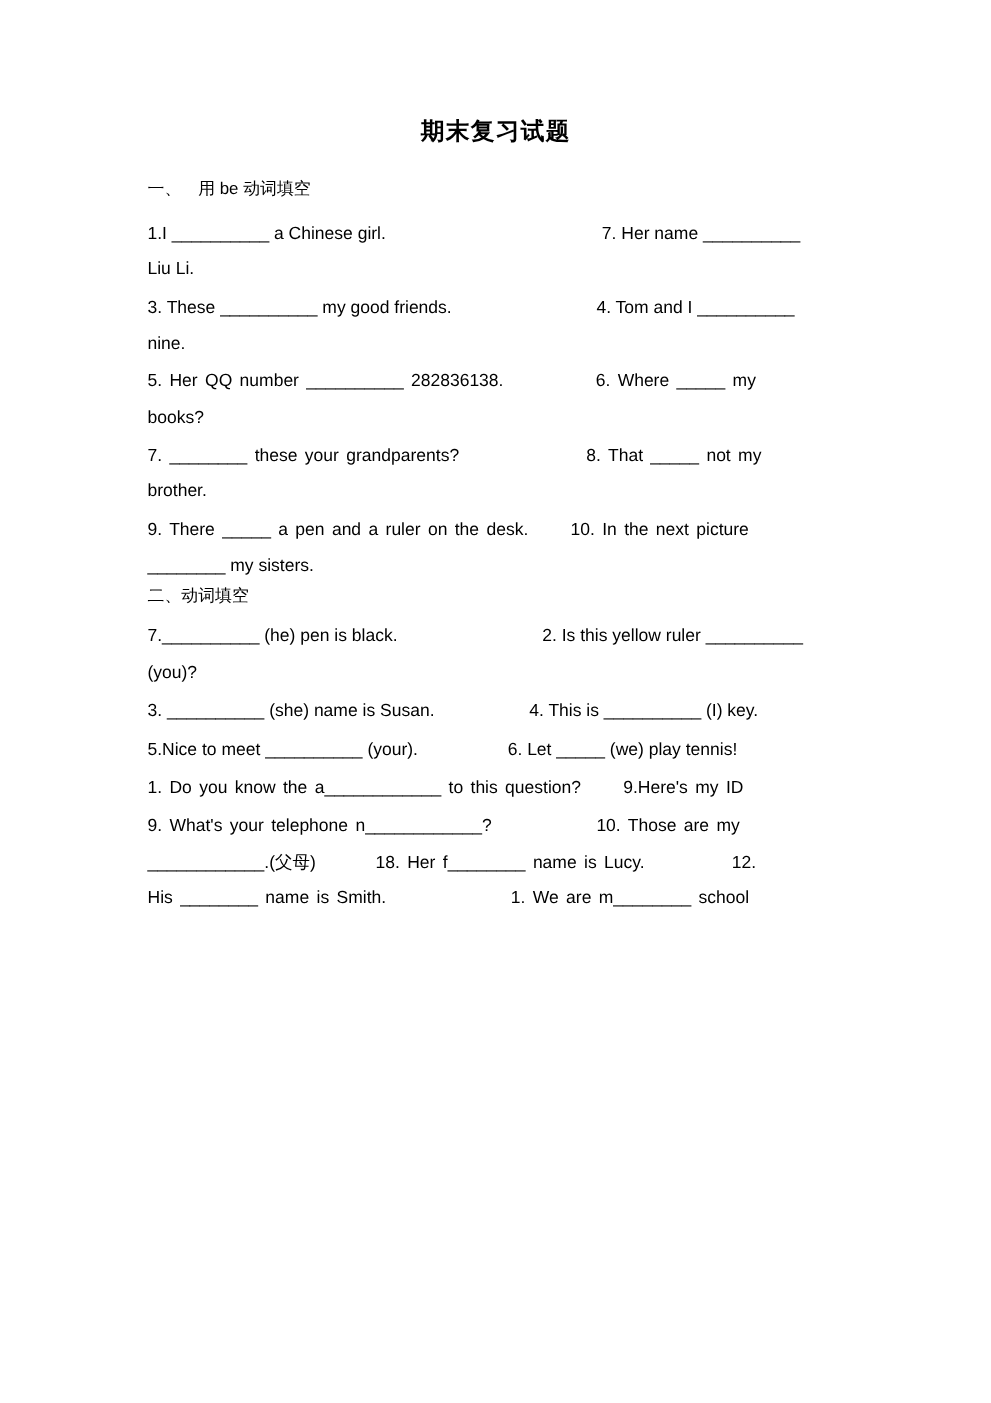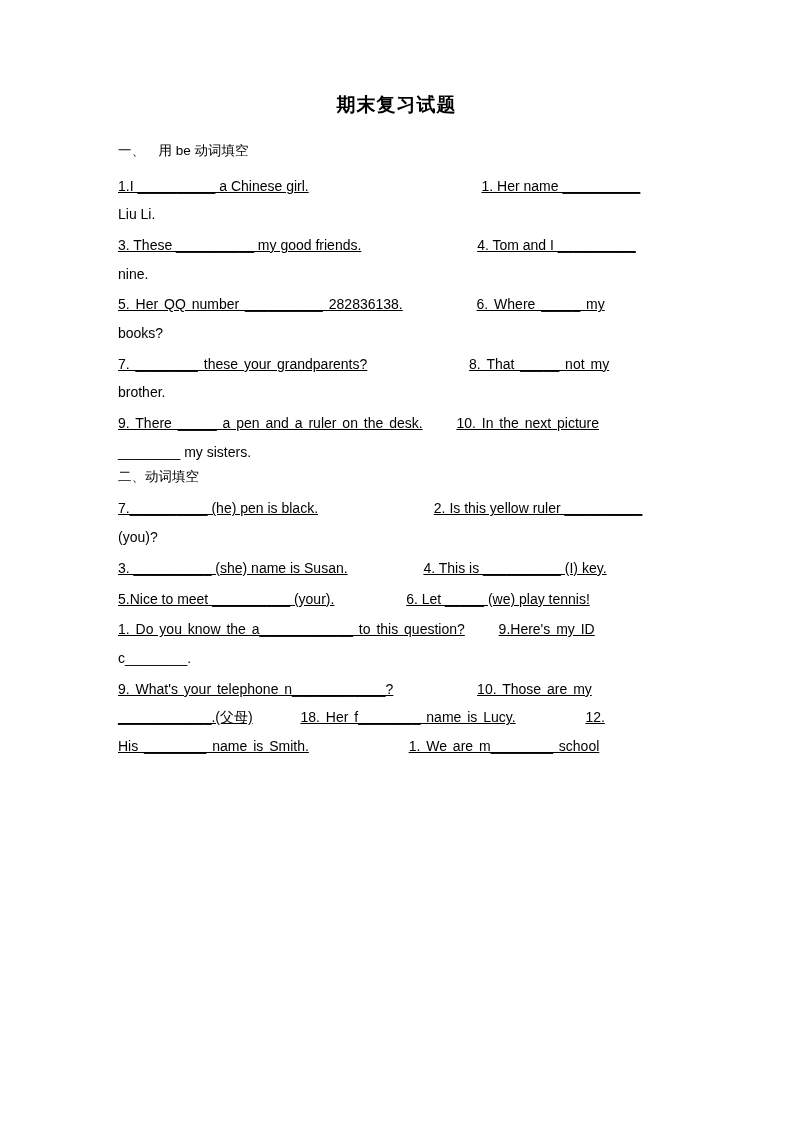--- a/index.html
+++ b/index.html
@@ -53,37 +53,37 @@
   .gap-wide {
     display: inline-block;
   }
   .sec2 {
     margin-top: 16px;
   }
   .sec2-heading {
     font-size: 13.5px;
     margin: 0 0 8px 0;
   }
-  .nowrap { white-space: nowrap; text-decoration: underline; }
+  .nowrap { white-space: nowrap; }
 </style>
 </head>
 <body>
 
 <div class="page">
   <div class="content">
 
     <h1 class="doc-title">期末复习试题</h1>
 
     <div class="section-heading">一、　用 be 动词填空</div>
 
     <div class="q-block">
       <div class="q-line">
         <span class="nowrap">1.I __________ a Chinese girl.</span>
         <span class="gap-wide" style="width:165px"></span>
-        <span class="nowrap">1. Her name __________</span>
+        <span class="nowrap">7. Her name __________</span>
       </div>
       <div class="q-line">Liu Li.</div>
     </div>
 
     <div class="q-block">
       <div class="q-line">
         <span class="nowrap">3. These __________ my good friends.</span>
         <span class="gap-wide" style="width:108px"></span>
         <span class="nowrap">4. Tom and I __________</span>
       </div>
@@ -143,21 +143,20 @@
         <span class="nowrap">6. Let _____ (we) play tennis!</span>
       </div>
     </div>
 
     <div class="q-block">
       <div class="q-line spaced">
         <span class="nowrap">1. Do you know the a____________ to this question?</span>
         <span class="gap-wide" style="width:22px"></span>
         <span class="nowrap">9.Here's my ID</span>
       </div>
-      <div class="q-line">c________.</div>
     </div>
 
     <div class="q-block">
       <div class="q-line spaced">
         <span class="nowrap">9. What's your telephone n____________?</span>
         <span class="gap-wide" style="width:72px"></span>
         <span class="nowrap">10. Those are my</span>
       </div>
       <div class="q-line spaced">
         <span class="nowrap">____________.(父母)</span>

